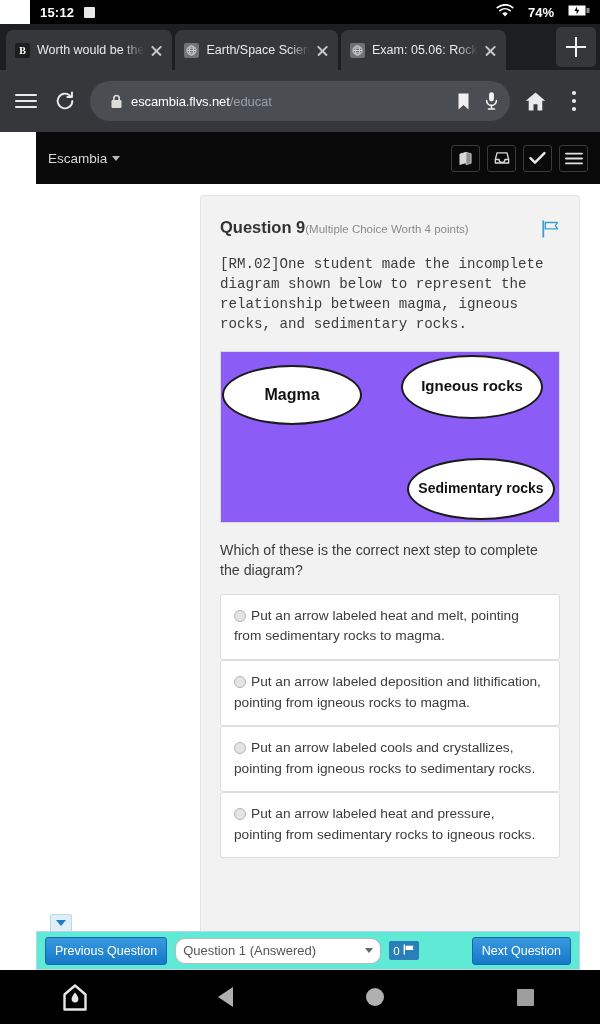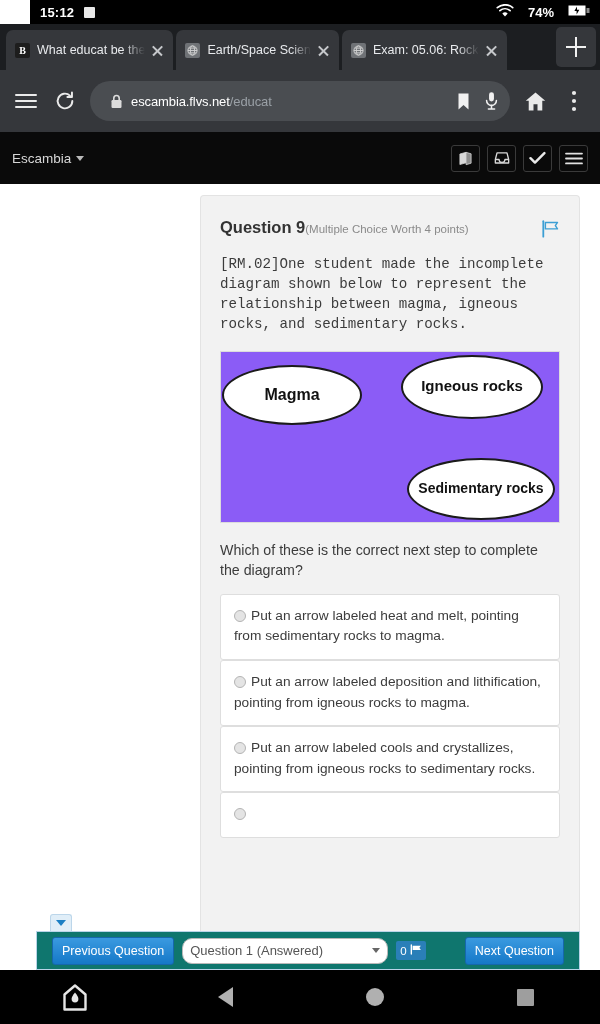--- a/index.html
+++ b/index.html
@@ -95,21 +95,21 @@
     white-space: nowrap; overflow: hidden; min-width: 0;
     letter-spacing: -.1px;
   }
   .omni-url .path { color: #9aa0a6; }
   .omni-ic { width: 26px; height: 26px; flex: 0 0 26px;
     display: flex; align-items: center; justify-content: center; }
 
   
   .pagehdr {
     height: 52px; background: #0a0a0a;
-    display: flex; align-items: center; padding: 0 12px;
+    display: flex; align-items: center; padding: 0 12px; margin-left: 36px;
   }
   .pagehdr-brand {
     color: #d7d7d7; font-size: 13.5px;
     display: flex; align-items: center; gap: 5px;
   }
   .caret-dn {
     width: 0; height: 0; border-left: 4px solid transparent;
     border-right: 4px solid transparent; border-top: 5px solid #b9b9b9;
   }
   .pagehdr-tools { margin-left: auto; display: flex; gap: 7px; }
@@ -161,22 +161,22 @@
   }
   .radio {
     display: inline-block; vertical-align: -2px;
     width: 12px; height: 12px; border-radius: 50%;
     border: 1px solid #b4b4b4; background: #e4e4e4; margin-right: 5px;
   }
 
   
   .examnav {
     position: absolute; left: 36px; right: 20px; bottom: 54px;
-    height: 39px; background: #0f766e; border: 1px solid #b9d4e8;
-    display: flex; align-items: center; padding: 0 15px; gap: 8px;
+    height: 39px; background: #5eead4; border: 1px solid #b9d4e8;
+    display: flex; align-items: center; padding: 0 8px; gap: 8px;
   }
   .collapse-tab {
     position: absolute; left: 50px; bottom: 93px;
     width: 22px; height: 17px; background: #e0eef8;
     border: 1px solid #bcd6ea; border-bottom: none;
     border-radius: 3px 3px 0 0; display: flex;
     align-items: center; justify-content: center;
   }
   .collapse-tab i {
     width: 0; height: 0; border-left: 5px solid transparent;
@@ -244,21 +244,21 @@
     </span>
   </span>
 </div>
 
 <div class="tabstrip">
 
   <div class="tab">
     <span class="tab-fav fav-brainly">
       <span>B</span>
     </span>
-    <span class="tab-title">What educat be the</span>
+    <span class="tab-title">Worth would be the</span>
     <span class="tab-close"></span>
   </div>
 
   <div class="tab">
     <span class="tab-fav fav-globe">
       <svg width="11" height="11" viewBox="0 0 12 12">
           <circle cx="6" cy="6" r="5" fill="none" stroke="#d2d2d2" stroke-width="1"></circle>
           <ellipse cx="6" cy="6" rx="2.3" ry="5" fill="none" stroke="#d2d2d2" stroke-width="1"></ellipse>
           <path d="M1 6h10M1.8 3.4h8.4M1.8 8.6h8.4" stroke="#d2d2d2" stroke-width="1"></path>
         </svg>
@@ -399,21 +399,21 @@
       <div class="option">
         <span class="radio"></span><span>Put an arrow labeled heat and melt, pointing from sedimentary rocks to magma.</span>
       </div>
       <div class="option">
         <span class="radio"></span><span>Put an arrow labeled deposition and lithification, pointing from igneous rocks to magma.</span>
       </div>
       <div class="option">
         <span class="radio"></span><span>Put an arrow labeled cools and crystallizes, pointing from igneous rocks to sedimentary rocks.</span>
       </div>
       <div class="option">
-        <span class="radio"></span>
+        <span class="radio"></span><span>Put an arrow labeled heat and pressure, pointing from sedimentary rocks to igneous rocks.</span>
       </div>
     </div>
 
   </div>
 </div>
 
 <div class="collapse-tab">
   <i></i>
 </div>
 

